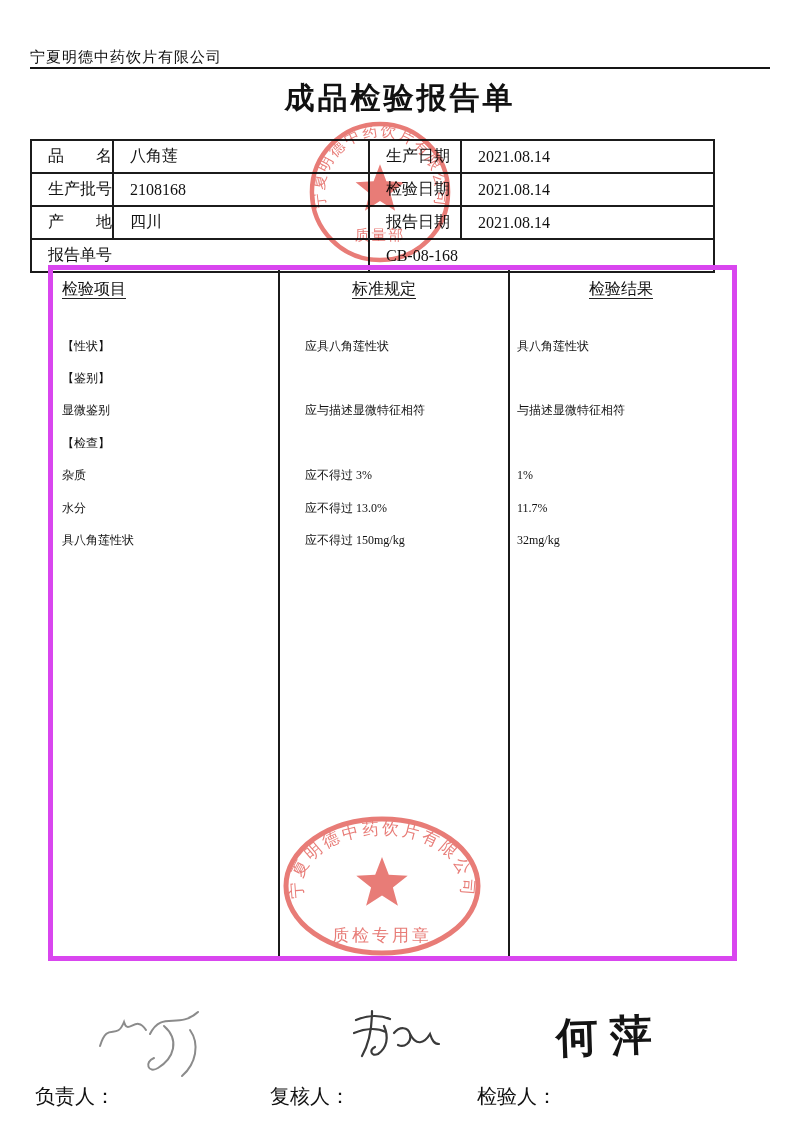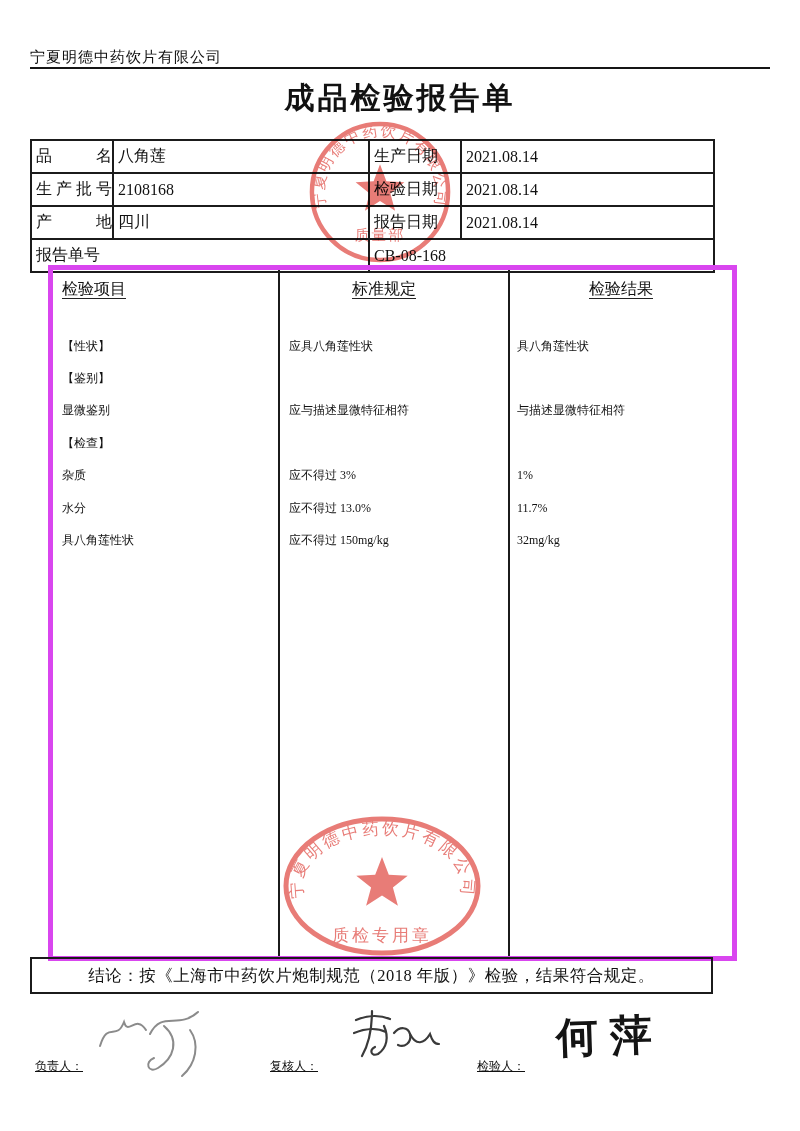--- a/index.html
+++ b/index.html
@@ -6,35 +6,35 @@
   .page{position:relative;width:800px;height:1131px;background:#ffffff;overflow:hidden;
         font-family:"Liberation Serif","DejaVu Serif",serif;color:#111;}
   .abs{position:absolute;}
   
   .company{left:30px;top:48px;font-size:15px;letter-spacing:1px;}
   .doccode{right:30px;top:48px;font-size:14.5px;}
   .rule{left:30px;top:67px;width:740px;height:2px;background:#151515;}
   .title{left:0;top:78px;width:800px;text-align:center;font-size:30px;font-weight:bold;letter-spacing:3px;}
   
   table.info{position:absolute;left:30px;top:139px;width:683px;border-collapse:collapse;table-layout:fixed;}
-  table.info td{border:2px solid #1b1b1b;height:31px;font-size:16px;padding:0 0 0 4px;white-space:nowrap;overflow:hidden;}
+  table.info td{border:2px solid #1b1b1b;height:31px;font-size:16px;padding:0 0 0 16px;white-space:nowrap;overflow:hidden;}
   td.jlabel{text-align:justify;text-align-last:justify;padding:0 10px 0 8px;}
   
   .mtable{left:48px;top:265px;width:679px;height:686px;border:5px solid #d946ef;}
   .vline{position:absolute;top:0;bottom:0;width:2px;background:#1b1b1b;}
   .mcol{position:absolute;top:0;bottom:0;}
   .mhead{position:absolute;top:9px;font-size:16px;}
   .mhead span{border-bottom:1.5px solid #222;padding-bottom:1px;}
   .mlines{position:absolute;top:60px;left:0;right:0;}
   .mline{height:32.4px;display:flex;align-items:center;font-size:12px;white-space:nowrap;}
   
   .conclusion{left:30px;top:957px;width:679px;height:33px;border:2px solid #1b1b1b;
               display:flex;align-items:center;justify-content:center;font-size:16.5px;letter-spacing:.5px;}
   
-  .siglabel{top:1058px;font-size:12px;text-decoration:underline;}
+  .siglabel{top:1083px;font-size:20px;}
   
   .stamp{mix-blend-mode:multiply;opacity:.8;}
 </style>
 </head>
 <body>
 
 <div class="page">
 
   <div class="abs company">宁夏明德中药饮片有限公司</div>
   <div class="abs rule"></div>
@@ -85,21 +85,21 @@
         <div class="mline">显微鉴别</div>
         <div class="mline">【检查】</div>
         <div class="mline">杂质</div>
         <div class="mline">水分</div>
         <div class="mline">具八角莲性状</div>
       </div>
     </div>
 
     <div class="mcol" style="left:227px;width:228px">
       <div class="mhead" style="left:0;width:208px;text-align:center"><span>标准规定</span></div>
-      <div class="mlines" style="padding-left:9px">
+      <div class="mlines" style="padding-left:25px">
         <div class="mline">应具八角莲性状</div>
         <div class="mline"></div>
         <div class="mline">应与描述显微特征相符</div>
         <div class="mline"></div>
         <div class="mline">应不得过 3%</div>
         <div class="mline">应不得过 13.0%</div>
         <div class="mline">应不得过 150mg/kg</div>
       </div>
     </div>
 
@@ -110,23 +110,20 @@
         <div class="mline"></div>
         <div class="mline">与描述显微特征相符</div>
         <div class="mline"></div>
         <div class="mline">1%</div>
         <div class="mline">11.7%</div>
         <div class="mline">32mg/kg</div>
       </div>
     </div>
   </div>
 
-  <div class="abs conclusion">
-    <span>结论：按《上海市中药饮片炮制规范（2018 年版）》检验，结果符合规定。</span>
-  </div>
 
   <div class="abs siglabel" style="left:35px">负责人：</div>
   <div class="abs siglabel" style="left:270px">复核人：</div>
   <div class="abs siglabel" style="left:477px">检验人：</div>
 
   <svg class="abs" style="left:92px;top:1000px" width="132" height="86" viewBox="0 0 132 86">
     <g fill="none" stroke="#8b8b8b" stroke-width="2" stroke-linecap="round">
       <path d="M8,46 C16,20 24,42 32,22 C36,36 44,14 54,30"></path>
       <path d="M58,34 C70,10 86,30 106,12"></path>
       <path d="M72,26 C88,40 82,58 66,68 C56,74 52,62 62,58"></path>

